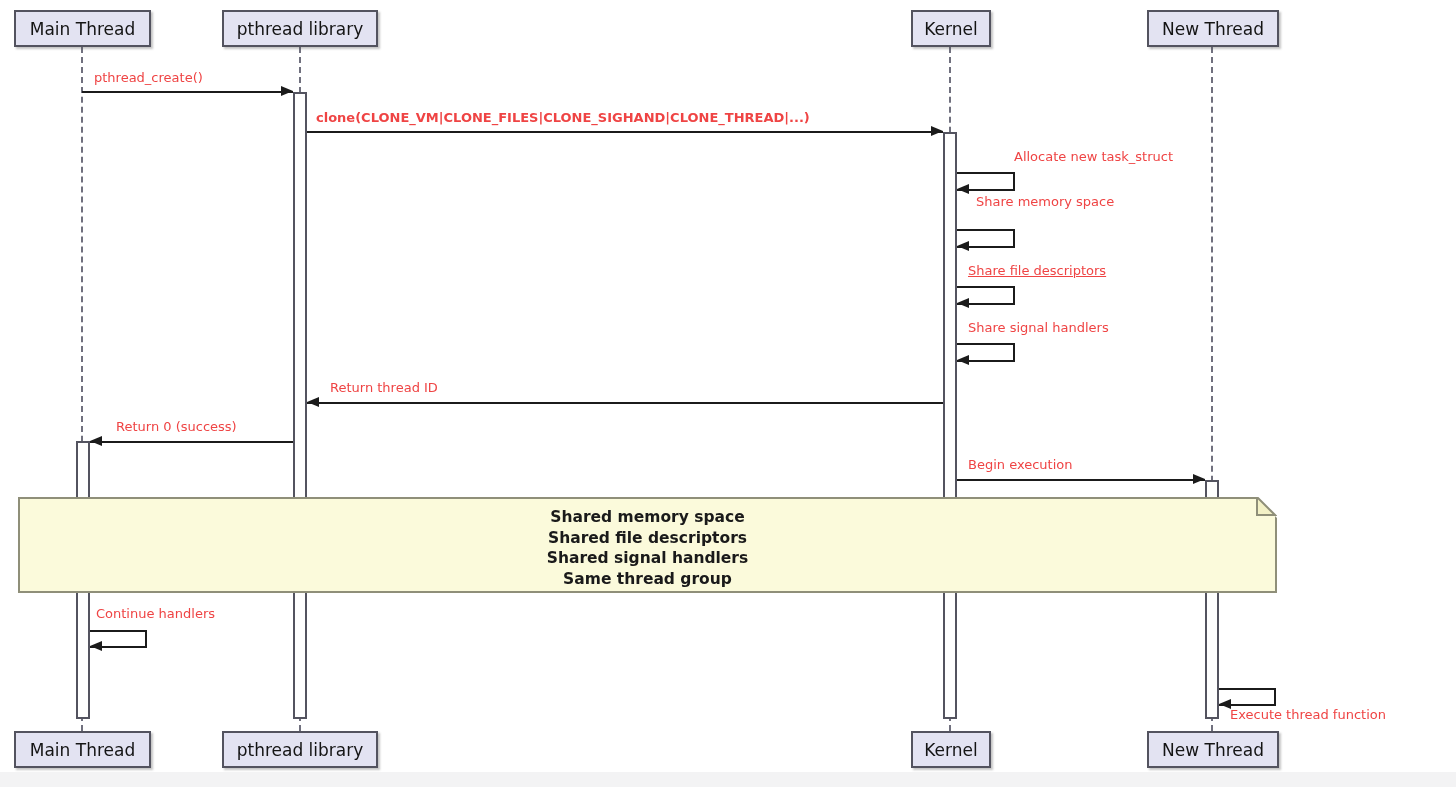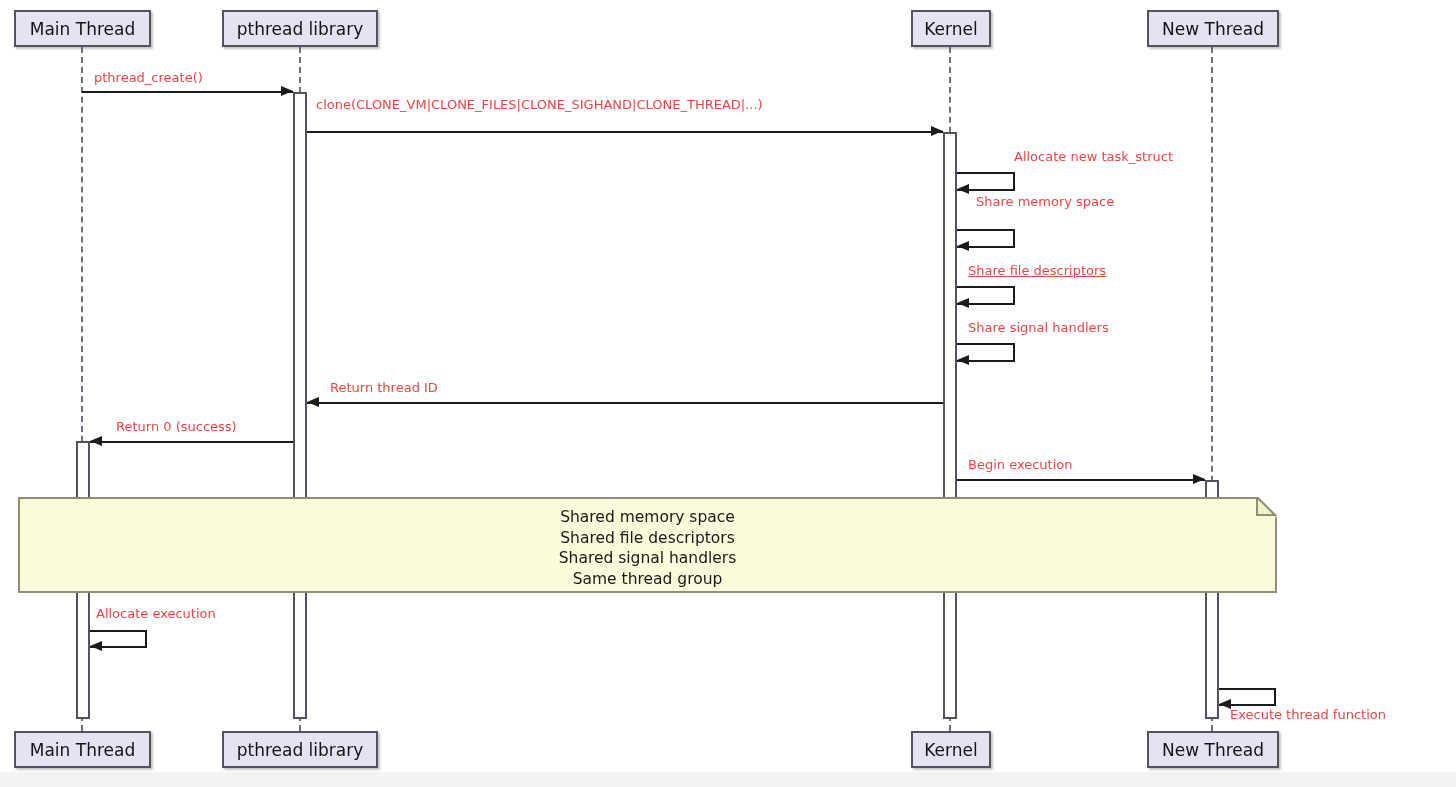--- a/index.html
+++ b/index.html
@@ -70,21 +70,21 @@
 
   <div class="participant" style="left:14px;   top:731px; width:137px;">Main Thread</div>
   <div class="participant" style="left:222px;  top:731px; width:156px;">pthread library</div>
   <div class="participant" style="left:911px;  top:731px; width:80px;">Kernel</div>
   <div class="participant" style="left:1147px; top:731px; width:132px;">New Thread</div>
 
   <div class="msg-label" style="left:94px; top:70px;">pthread_create()</div>
   <div class="msg-line" style="left:82px; top:91px; width:211px;"></div>
   <div class="head-right" style="left:281px; top:86px;"></div>
 
-  <div class="msg-label" style="left:316px; top:97px;">clone(CLONE_VM|CLONE_FILES|CLONE_SIGHAND|CLONE_THREAD|...)</div>
+  <div class="msg-label" style="left:316px; top:110px;font-weight:bold;">clone(CLONE_VM|CLONE_FILES|CLONE_SIGHAND|CLONE_THREAD|...)</div>
   <div class="msg-line" style="left:307px; top:131px; width:636px;"></div>
   <div class="head-right" style="left:931px; top:126px;"></div>
 
   <div class="msg-label" style="left:968px; top:149px;margin-left:46px;">Allocate new task_struct</div>
   <div class="self-loop" style="left:957px; top:172px; width:58px; height:19px;"></div>
   <div class="head-left" style="left:957px; top:184px;"></div>
 
   <div class="msg-label" style="left:968px; top:194px;margin-left:8px;">Share memory space</div>
   <div class="self-loop" style="left:957px; top:229px; width:58px; height:19px;"></div>
   <div class="head-left" style="left:957px; top:241px;"></div>
@@ -102,32 +102,32 @@
   <div class="head-left" style="left:307px; top:397px;"></div>
 
   <div class="msg-label" style="left:116px; top:419px;">Return 0 (success)</div>
   <div class="msg-line" style="left:90px; top:441px; width:203px;"></div>
   <div class="head-left" style="left:90px; top:436px;"></div>
 
   <div class="msg-label" style="left:968px; top:457px;">Begin execution</div>
   <div class="msg-line" style="left:957px; top:479px; width:248px;"></div>
   <div class="head-right" style="left:1193px; top:474px;"></div>
 
-  <div class="note" style="left:18px; top:497px; width:1259px; height:96px;">
+  <div class="note" style="left:18px; top:497px; width:1259px; height:96px;font-weight:bold;">
     <svg class="note-dogear" width="21" height="21" viewBox="0 0 21 21">
       <polygon points="0,0 21,0 21,21" fill="#ffffff"></polygon>
       <polygon points="1,0 19,18 1,18" fill="#f3f1c6" stroke="#8f8f79" stroke-width="2"></polygon>
     </svg>
     <div>Shared memory space</div>
     <div>Shared file descriptors</div>
     <div>Shared signal handlers</div>
     <div>Same thread group</div>
   </div>
 
-  <div class="msg-label" style="left:96px; top:606px;">Allocate execution</div>
+  <div class="msg-label" style="left:96px; top:606px;">Continue handlers</div>
   <div class="self-loop" style="left:90px; top:630px; width:57px; height:18px;"></div>
   <div class="head-left" style="left:90px; top:641px;"></div>
 
   <div class="msg-label" style="left:1230px; top:663px;margin-top:44px;">Execute thread function</div>
   <div class="self-loop" style="left:1219px; top:688px; width:57px; height:18px;"></div>
   <div class="head-left" style="left:1219px; top:699px;"></div>
 
   <div class="bottom-strip"></div>
 
 </div>

